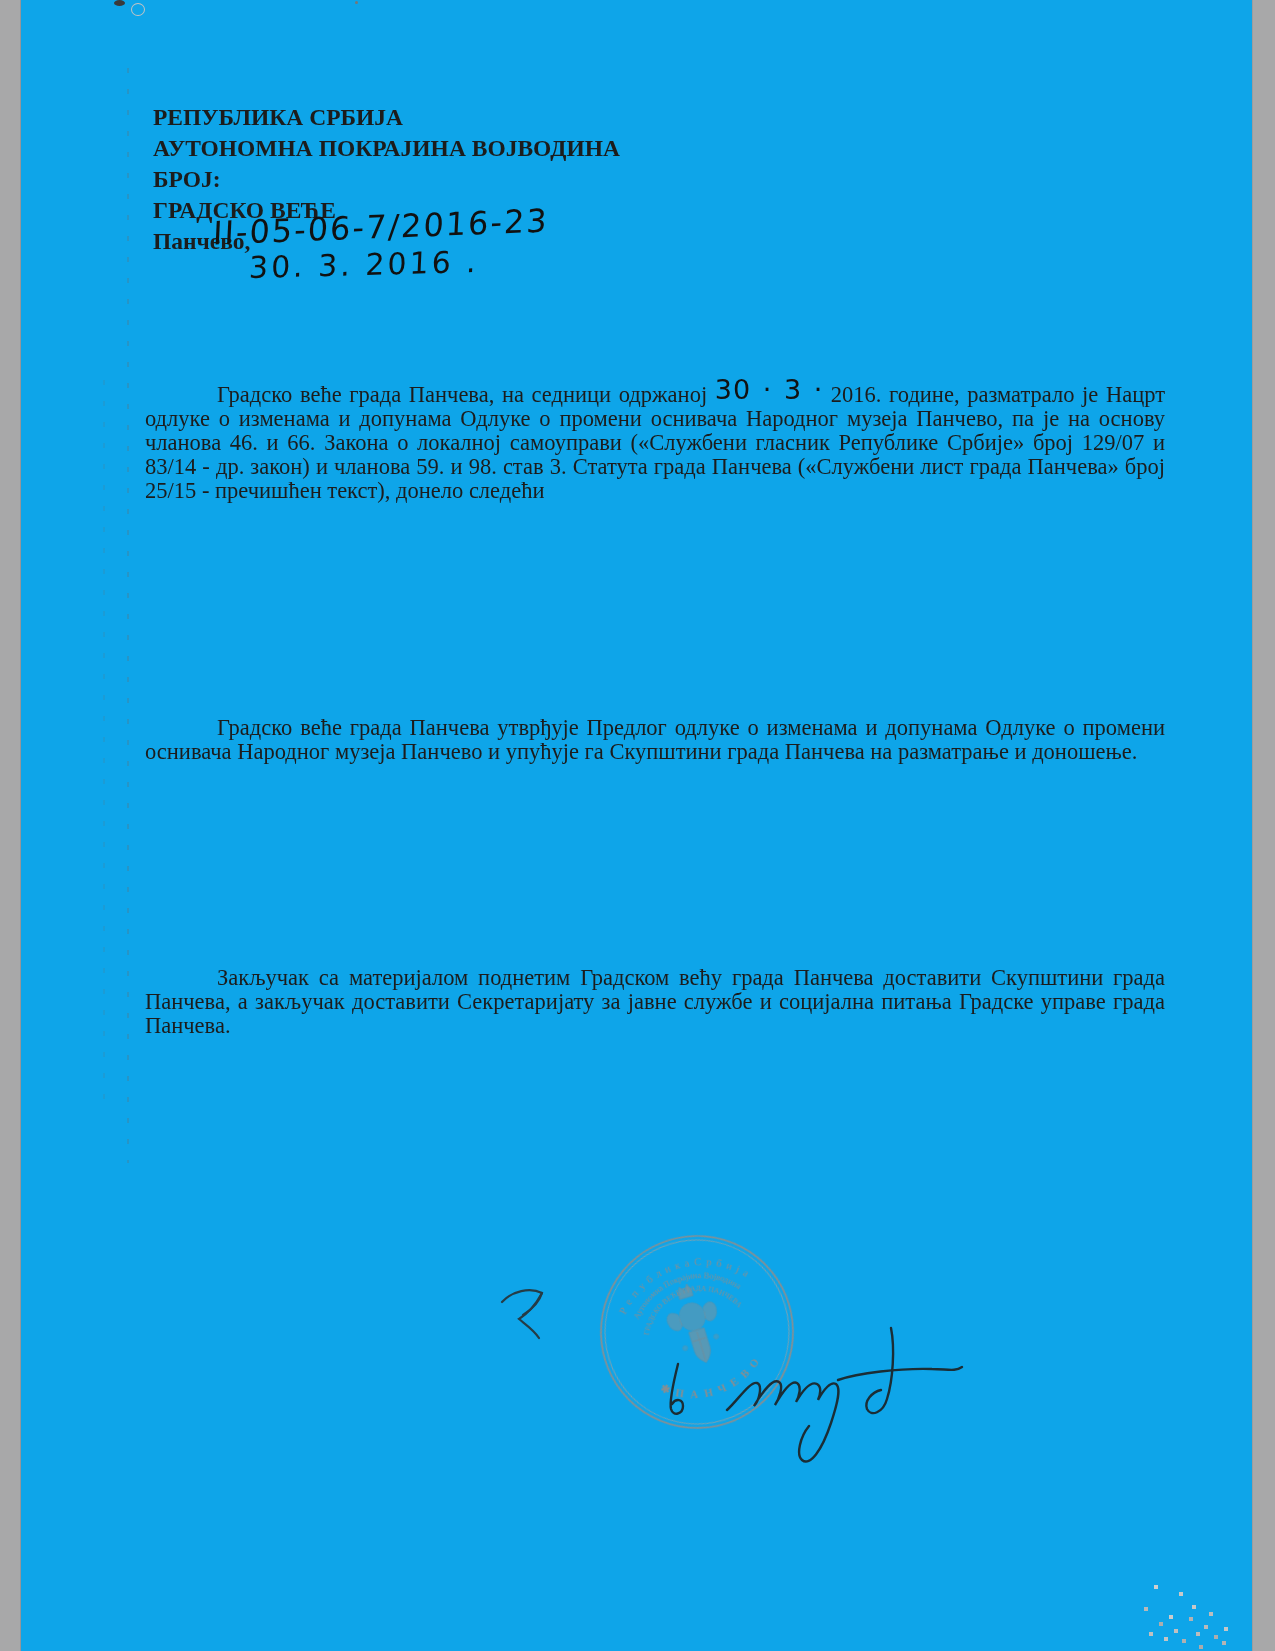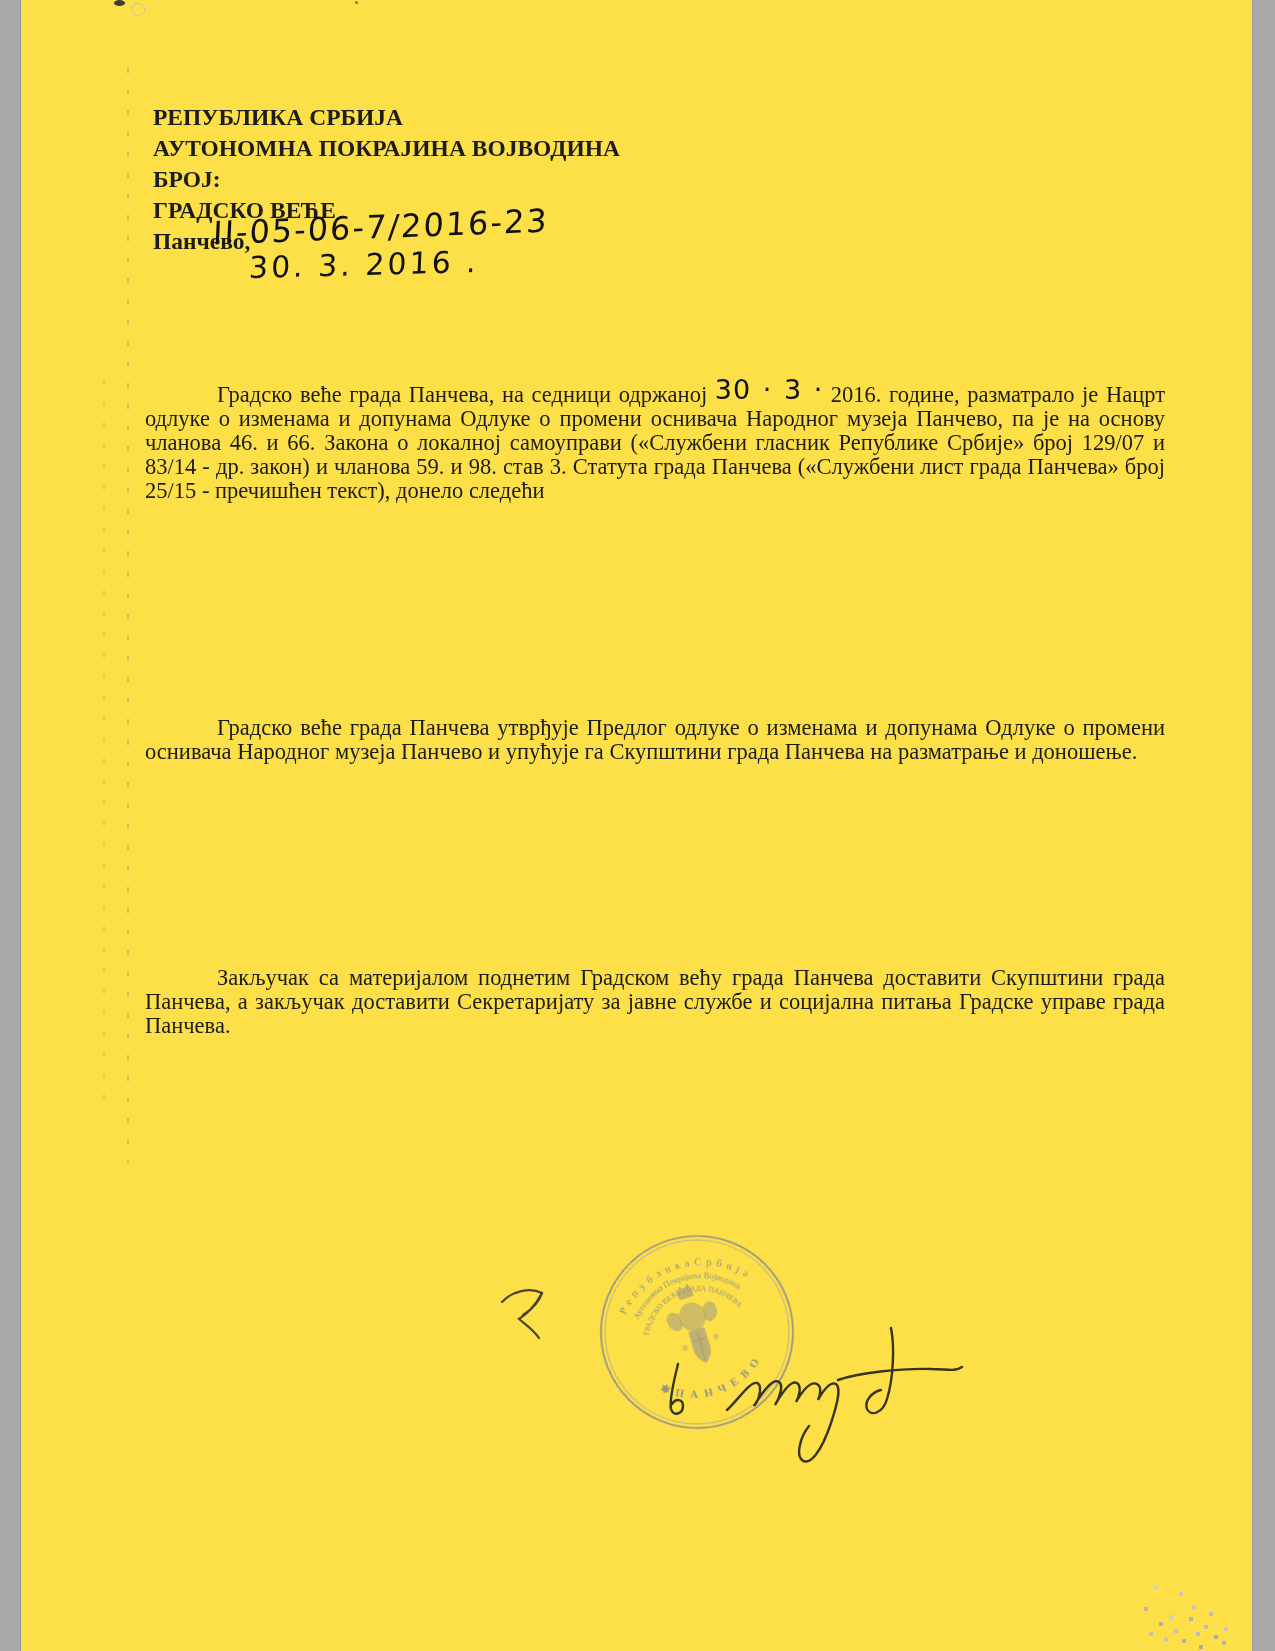--- a/index.html
+++ b/index.html
@@ -1,17 +1,17 @@
 <!DOCTYPE html>
 <html><head>
 <meta charset="utf-8">
 <style>
   html,body{margin:0;padding:0;background:#ddd;}
   .page{
-    position:relative;width:1275px;height:1651px;background:#fde047;overflow:hidden;
+    position:relative;width:1275px;height:1651px;background:#0ea5e9;overflow:hidden;
     font-family:"Liberation Serif","DejaVu Serif",serif;color:#1c1c1c;margin:0 auto;text-decoration:underline;
   }
   .edge{position:absolute;top:0;height:100%;background:#a8a8a9;}
   .edge-left{left:0;width:20px;border-right:1px solid #96969a;}
   .edge-right{right:0;width:22px;border-left:1px solid #9c9c9e;}
   .dash{position:absolute;width:2px;background-image:repeating-linear-gradient(
     to bottom,rgba(105,105,105,.55) 0,rgba(105,105,105,.55) 5px,transparent 5px,transparent 21px);}
   .speck{position:absolute;border-radius:50%;}
   .letterhead{position:absolute;left:153px;top:102px;font-weight:bold;
     font-size:23.5px;line-height:31px;white-space:nowrap;}

